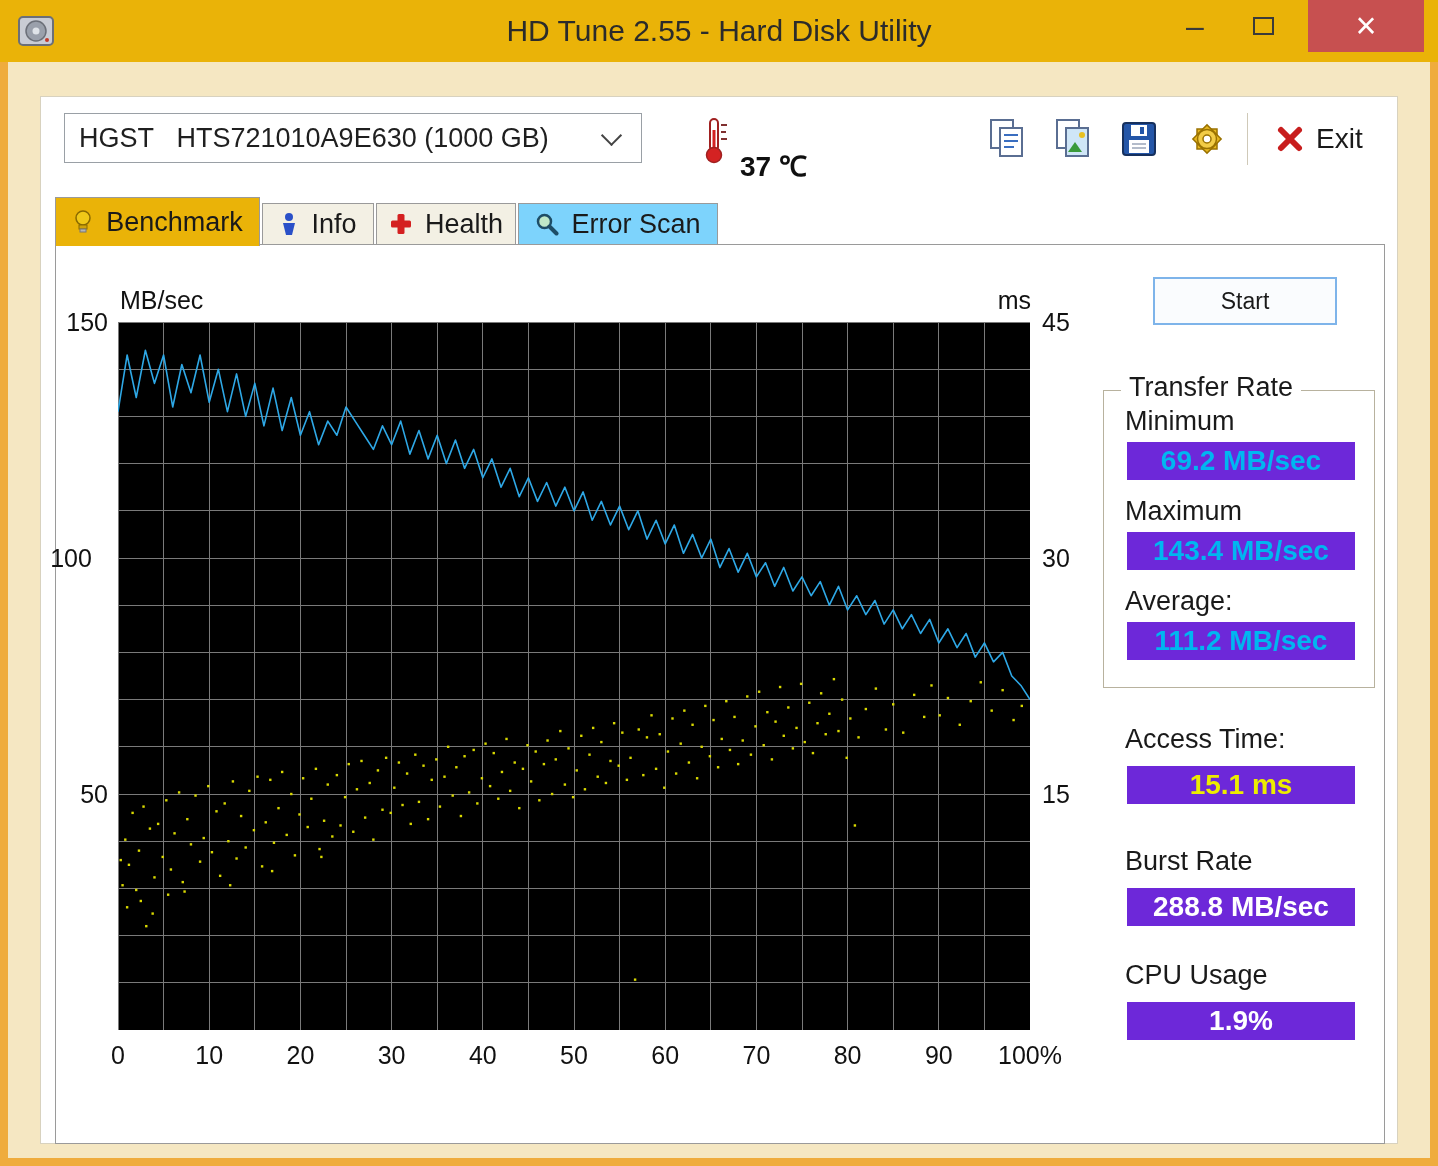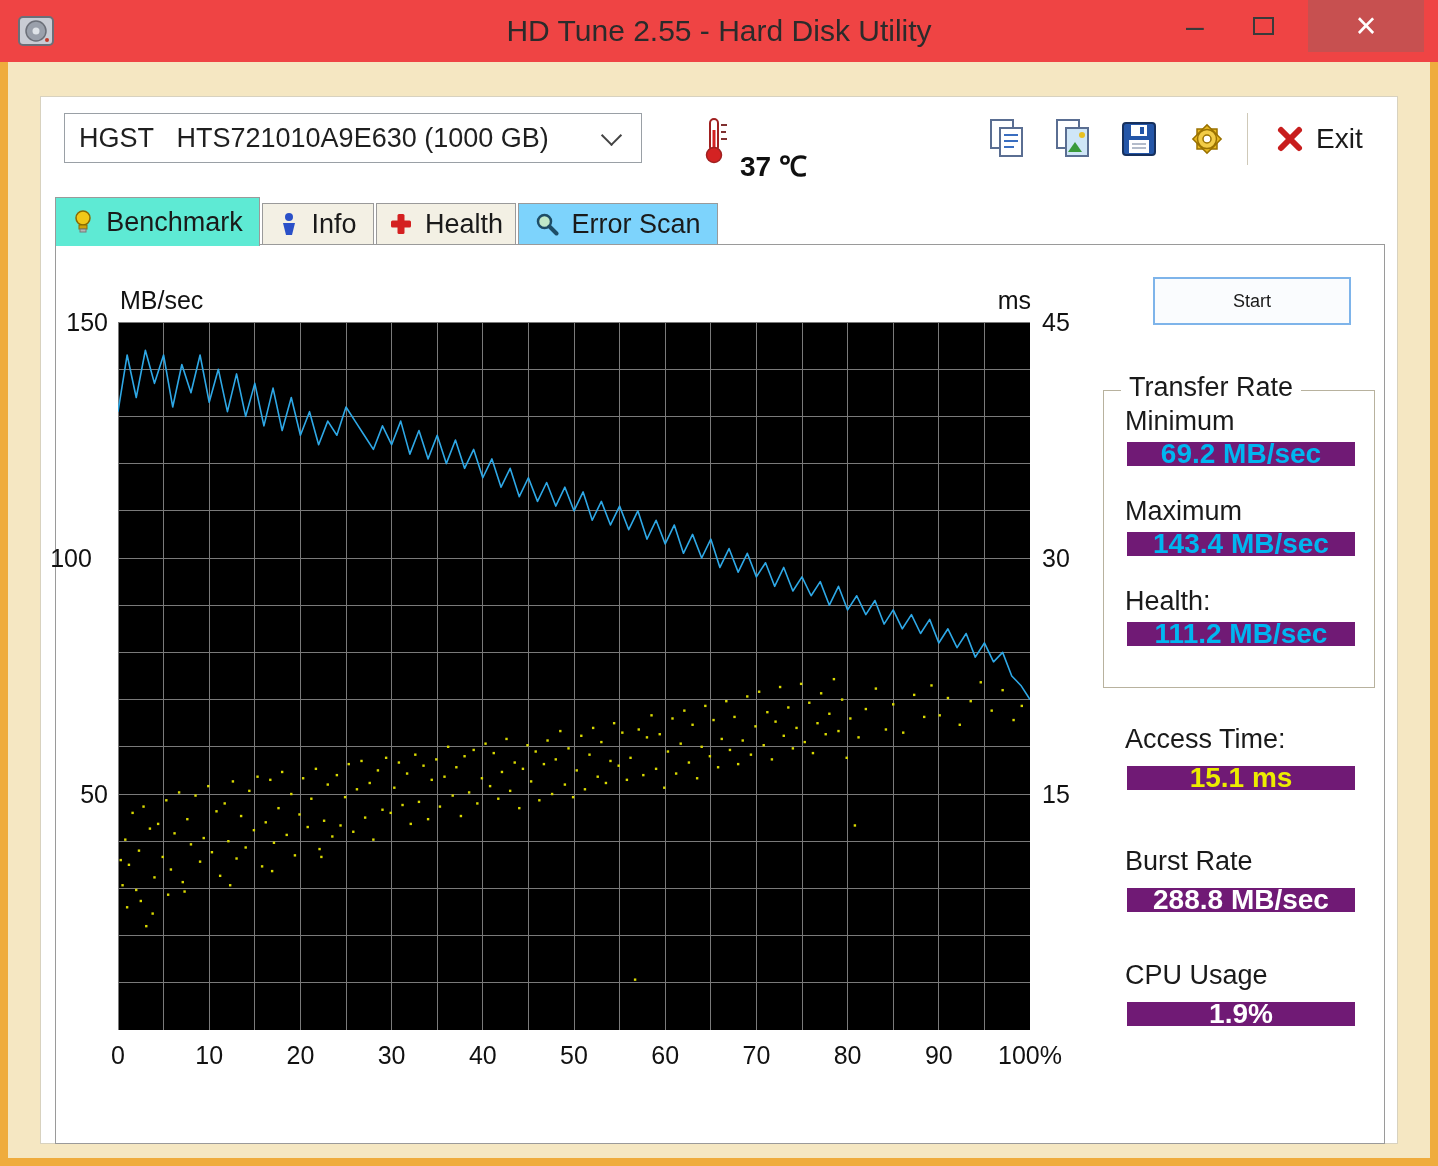--- a/index.html
+++ b/index.html
@@ -1,20 +1,20 @@
 <!DOCTYPE html>
 <html><head>
 <meta charset="utf-8">
 <style>
   html,body{margin:0;padding:0;background:#888;}
   #window{position:relative;width:1438px;height:1166px;background:#F5E7C2;
     font-family:"Liberation Sans",sans-serif;overflow:hidden;color:#1a1a1a;}
 
   
-  .titlebar{position:absolute;left:0;top:0;width:1438px;height:62px;background:#ef4444;}
+  .titlebar{position:absolute;left:0;top:0;width:1438px;height:62px;background:#eab308;}
   .frame-l{position:absolute;left:0;top:0;width:8px;height:1166px;background:#EFAC3D;}
   .frame-r{position:absolute;right:0;top:0;width:8px;height:1166px;background:#EFAC3D;}
   .frame-b{position:absolute;left:0;bottom:0;width:1438px;height:8px;background:#EFAC3D;}
   .title-text{position:absolute;left:0;top:0;width:1438px;height:62px;line-height:62px;
     text-align:center;font-size:30px;color:#2b2b2b;}
   .app-icon{position:absolute;left:16px;top:11px;width:40px;height:40px;}
   .winbtn{position:absolute;top:0;height:52px;display:flex;align-items:center;justify-content:center;}
   .winbtn-min{right:218px;width:50px;font-size:32px;color:#3a3a3a;}
   .winbtn-max{right:150px;width:50px;}
   .winbtn-max .sq{width:17px;height:14px;border:2px solid #3a3a3a;}
@@ -37,40 +37,40 @@
     align-items:center;justify-content:center;}
   .tool-sep{position:absolute;left:1247px;top:113px;width:1px;height:52px;background:#cfc9b8;}
   .exitbtn{position:absolute;left:1276px;top:112px;height:54px;display:flex;
     align-items:center;gap:12px;font-size:28px;color:#1a1a1a;}
 
   
   .page{position:absolute;left:55px;top:244px;width:1330px;height:900px;background:#fff;
     border:1px solid #9a9a9a;box-sizing:border-box;}
   .tab{position:absolute;display:flex;align-items:center;justify-content:center;gap:12px;
     border:1px solid #9a9a9a;border-bottom:none;font-size:27px;box-sizing:border-box;}
-  .tab-active{left:55px;top:197px;width:205px;height:49px;background:#5eead4;z-index:3;}
+  .tab-active{left:55px;top:197px;width:205px;height:49px;background:#eab308;z-index:3;}
   .tab-info{left:262px;top:203px;width:112px;height:41px;background:#f3f0e4;}
   .tab-health{left:376px;top:203px;width:140px;height:41px;background:#f3f0e4;}
   .tab-escan{left:518px;top:203px;width:200px;height:41px;background:#7dd3fc;}
 
   
   .axis-unit{position:absolute;font-size:25px;color:#111;}
   #plot-svg{position:absolute;left:118px;top:322px;width:912px;height:708px;display:block;}
   .tick{position:absolute;font-size:25px;color:#111;line-height:30px;}
 
   
-  .startbtn{position:absolute;left:1153px;top:277px;width:198px;height:48px;background:#fafcfe;
+  .startbtn{position:absolute;left:1153px;top:277px;width:184px;height:48px;background:#fafcfe;
     border:2px solid #7EB4EA;box-sizing:border-box;display:flex;align-items:center;
-    justify-content:center;font-size:18px;color:#1a1a1a;}
+    justify-content:center;font-size:23px;color:#1a1a1a;}
   .group{position:absolute;left:1103px;top:390px;width:272px;height:298px;
     border:1px solid #b8b29e;box-sizing:border-box;}
   .group-legend{position:absolute;left:1121px;top:372px;background:#fff;padding:0 8px;
     font-size:27px;color:#1a1a1a;}
   .lbl{position:absolute;font-size:27px;color:#1a1a1a;}
-  .valbox{position:absolute;width:228px;height:24px;background:#701a75;display:flex;
+  .valbox{position:absolute;width:228px;height:38px;background:#6d28d9;display:flex;
     align-items:center;justify-content:center;font-size:28px;font-weight:bold;}
   .valbox-cyan{color:#00b6f0;}
   .valbox-yellow{color:#ecec00;}
   .valbox-white{color:#ffffff;}
 </style>
 </head>
 <body>
 
 <div id="window">
 
@@ -447,21 +447,21 @@
 
   <div class="group"></div>
   <span class="group-legend">Transfer Rate</span>
 
   <span class="lbl" style="left:1125px;top:406px;">Minimum</span>
   <div class="valbox valbox-cyan" style="left:1127px;top:442px;">69.2 MB/sec</div>
 
   <span class="lbl" style="left:1125px;top:496px;">Maximum</span>
   <div class="valbox valbox-cyan" style="left:1127px;top:532px;">143.4 MB/sec</div>
 
-  <span class="lbl" style="left:1125px;top:586px;">Health:</span>
+  <span class="lbl" style="left:1125px;top:586px;">Average:</span>
   <div class="valbox valbox-cyan" style="left:1127px;top:622px;">111.2 MB/sec</div>
 
   <span class="lbl" style="left:1125px;top:724px;">Access Time:</span>
   <div class="valbox valbox-yellow" style="left:1127px;top:766px;">15.1 ms</div>
 
   <span class="lbl" style="left:1125px;top:846px;">Burst Rate</span>
   <div class="valbox valbox-white" style="left:1127px;top:888px;">288.8 MB/sec</div>
 
   <span class="lbl" style="left:1125px;top:960px;">CPU Usage</span>
   <div class="valbox valbox-white" style="left:1127px;top:1002px;">1.9%</div>

